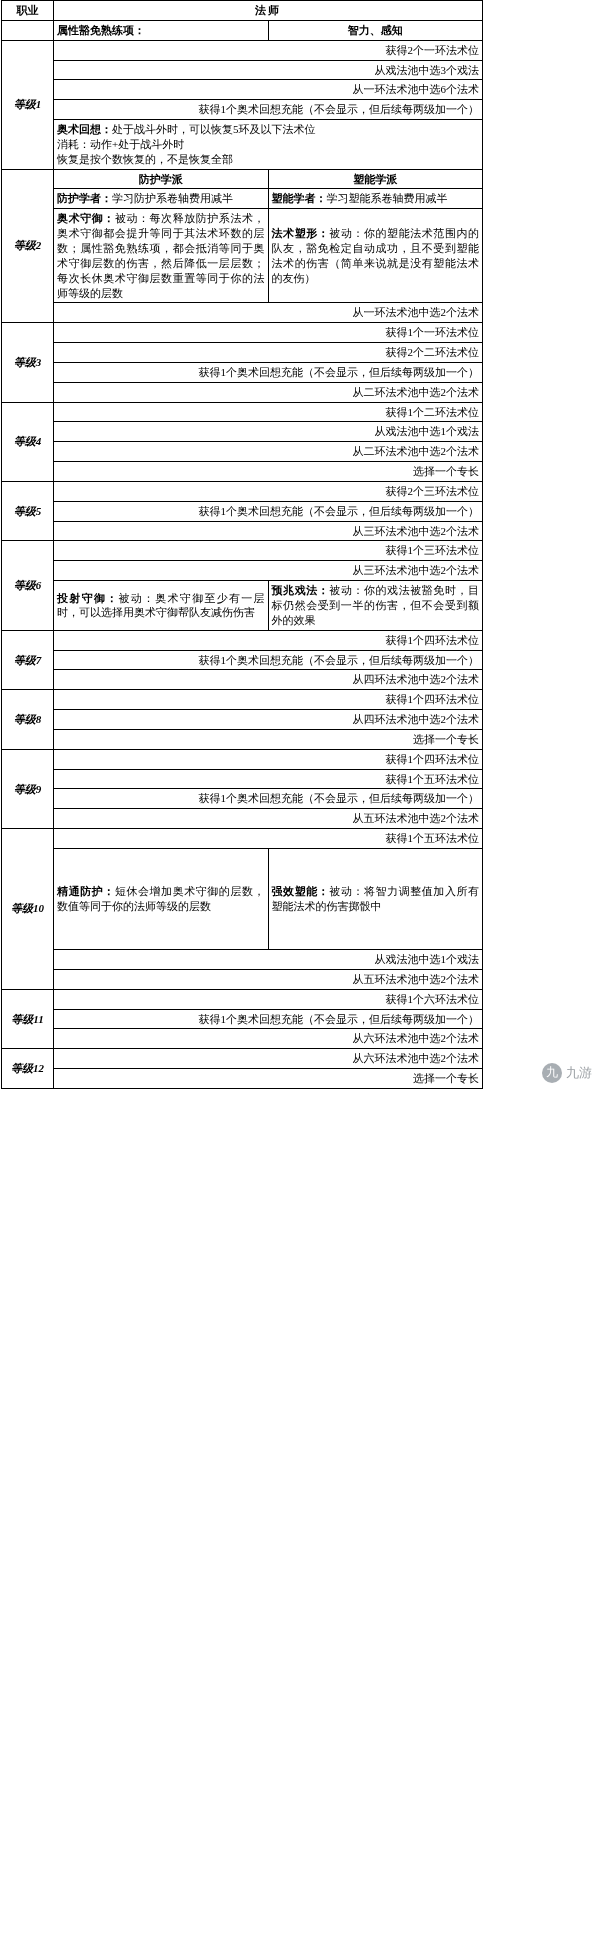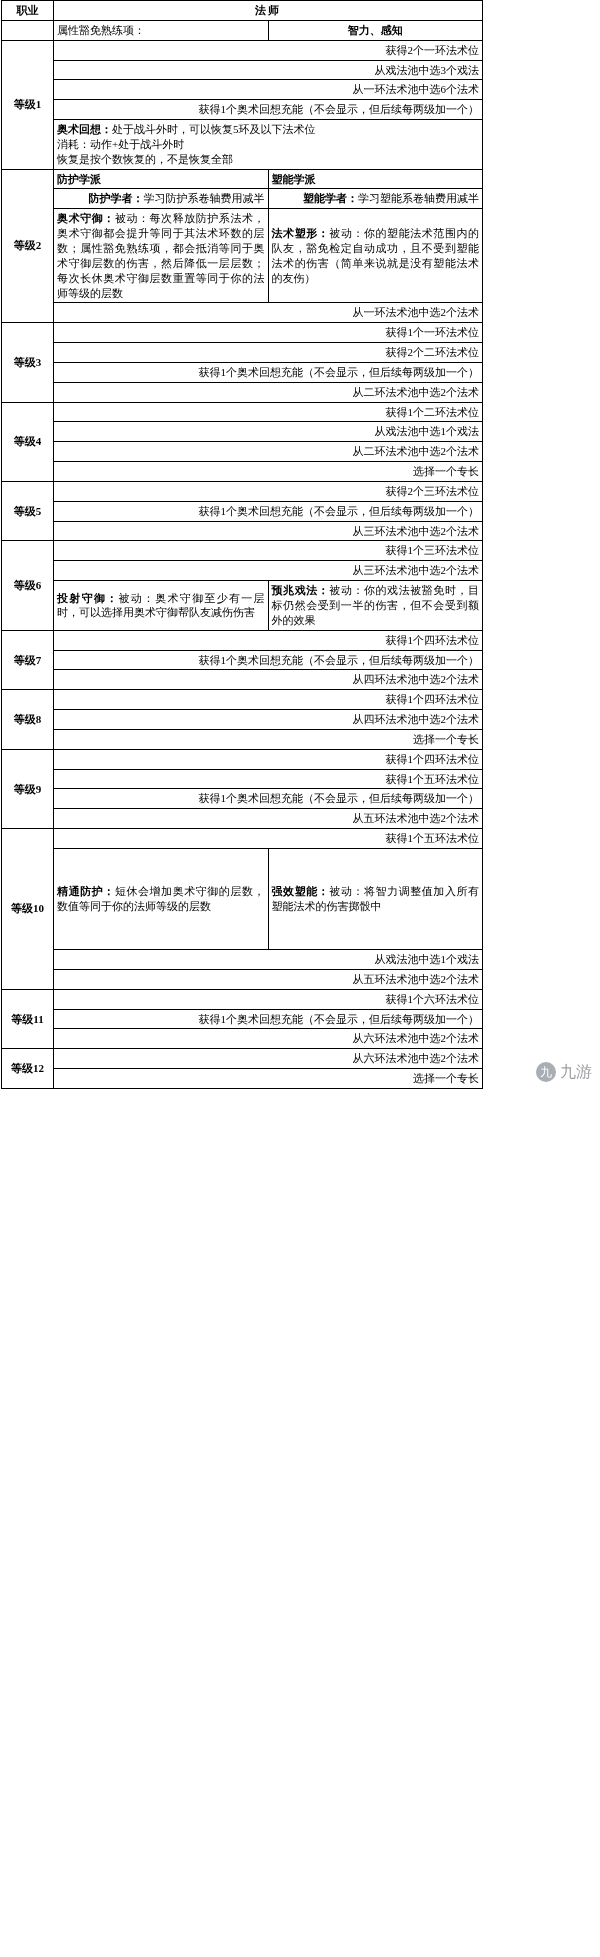--- a/index.html
+++ b/index.html
@@ -15,56 +15,57 @@
     margin:0 0 0 1px;
     table-layout:fixed;
   }
   table.main td{
     border:1px solid #000;
     vertical-align:middle;
     padding:2px 3px;
     font-size:11px;
     line-height:1.35;
   }
-  .lvl-col{width:52px;text-align:center;font-weight:bold;font-size:13px;}
+  .lvl-col{width:52px;text-align:center;font-weight:bold;font-size:13px;font-style:italic;}
   .center{text-align:center;}
   .title-class{
     text-align:center;
     font-size:22px;
     font-weight:bold;
     letter-spacing:2px;
     padding:8px 0;
   }
   .zhiye{
     text-align:center;
     font-weight:bold;
     font-size:13px;
   }
   .attr-label{
-    font-weight:normal;
+    font-weight:bold;
     font-size:12px;
     padding-left:10px;
   }
   .attr-val{
     text-align:center;
     font-size:12px;
     font-weight:bold;
   }
   .row-line{
     text-align:right;
     font-size:12px;
     padding:4px 2px;
   }
   .school-head{
+    text-align:center;
     font-weight:bold;
     font-size:15px;
     padding:5px 0;
   }
   .school-sub{
-    text-align:right;
+    text-align:left;
     font-size:12px;
     padding:4px 6px;
   }
   .school-body{
     font-size:11.5px;
     line-height:1.5;
     padding:5px 7px;
     text-align:justify;
   }
   .feat-body{
@@ -95,21 +96,21 @@
     gap:4px;
     opacity:0.85;
   }
   .wm-badge{
     width:20px;height:20px;border-radius:50%;
     background:#9aa0a6;color:#fff;font-size:12px;
     display:flex;align-items:center;justify-content:center;
     font-family:"Liberation Sans",sans-serif;
   }
   .wm-text{
-    font-size:16px;color:#8a8f94;
+    font-size:13px;color:#8a8f94;
     font-family:"Liberation Sans",sans-serif;
   }
 </style>
 </head>
 <body>
 
 <div class="sheet">
 
 <table class="main">
   <colgroup>

